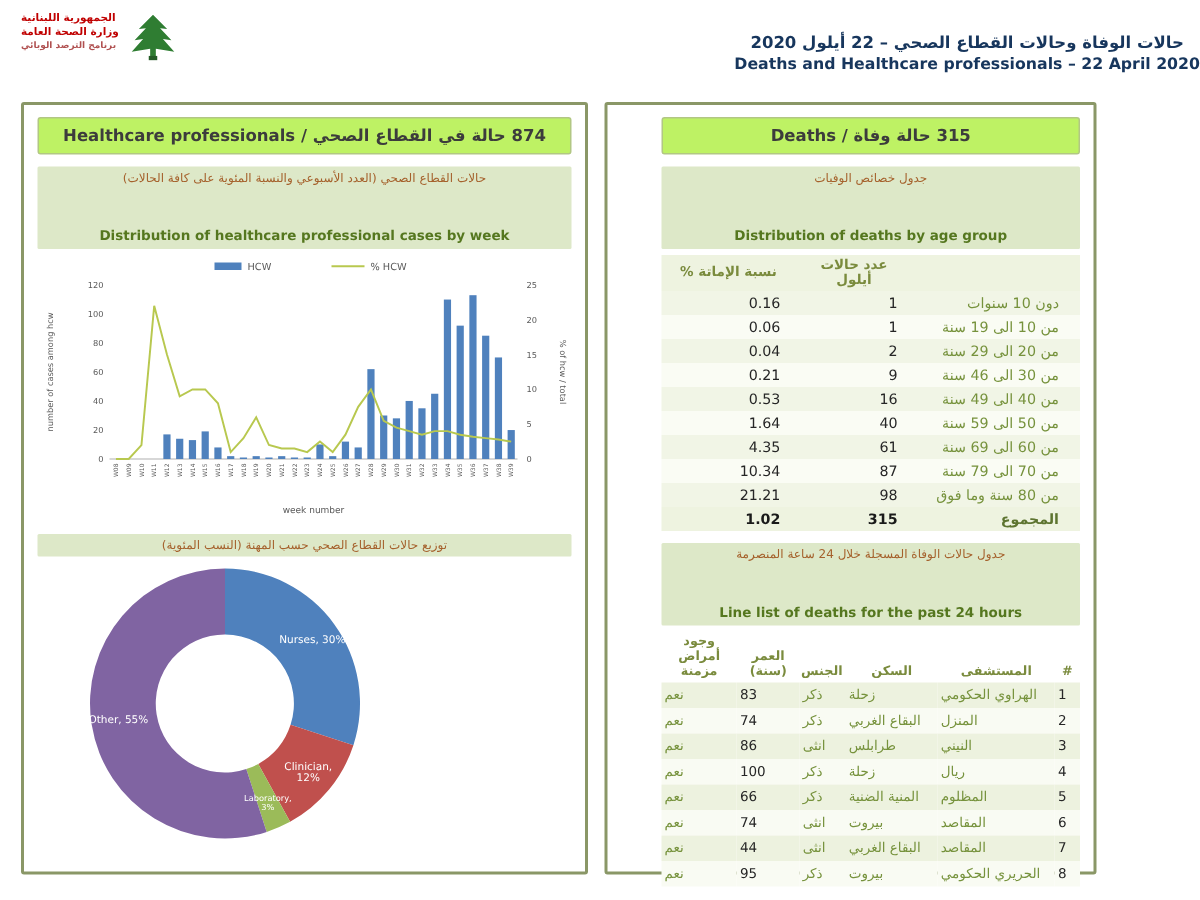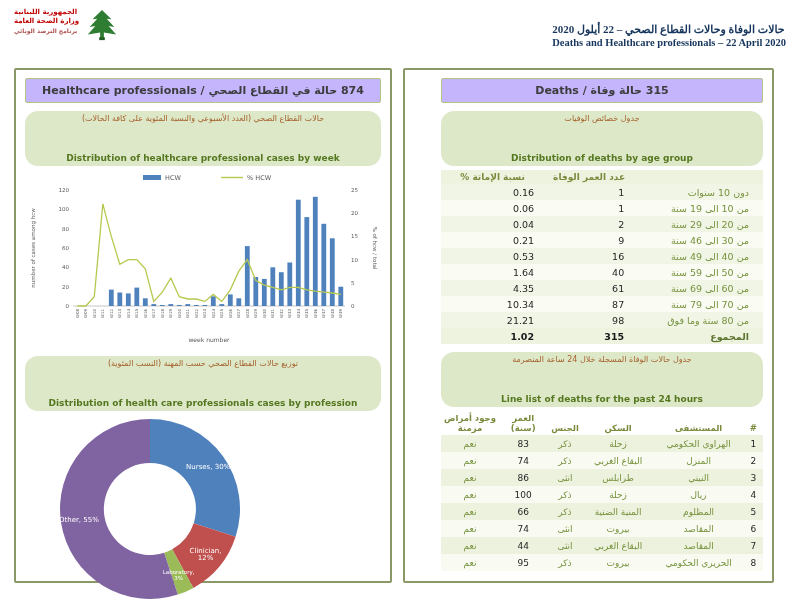--- a/index.html
+++ b/index.html
@@ -4,49 +4,49 @@
 <style>
   html,body{margin:0;padding:0;}
   body{
     width:800px;height:600px;position:relative;background:#ffffff;
     font-family:"DejaVu Sans","Liberation Sans",sans-serif;
     outline:1px solid #cfcfcf;overflow:hidden;
   }
   .logo{position:absolute;left:14px;top:8px;display:flex;align-items:flex-start;gap:6px;}
   .logo-text{text-align:left;color:#c00000;font-weight:bold;font-size:7px;line-height:9px;}
   .logo-text .l3{font-size:6px;color:#b05050;}
-  .title-block{position:absolute;right:14px;top:22px;text-align:left;color:#17365d;font-weight:bold;font-family:Liberation Serif, serif;}
+  .title-block{position:absolute;right:0;top:22px;text-align:center;color:#17365d;font-weight:bold;}
   .title-ar{font-size:11px;line-height:14px;}
   .title-en{font-size:10.5px;line-height:14px;}
   .panel{position:absolute;top:68px;background:#fff;border:2px solid #8a9767;border-radius:2px;padding:8px 9px;box-sizing:border-box;}
   .panel.left{left:14px;width:378px;height:515px;}
-  .panel.right{left:403px;width:371px;height:515px;padding-left:36px;}
+  .panel.right{left:403px;width:328px;height:515px;padding-left:36px;}
   .hbar{
-    background:#c4b5fd;border:1px solid #b2c784;border-radius:2px;
+    background:#bef264;border:1px solid #b2c784;border-radius:2px;
     text-align:center;font-size:11px;font-weight:bold;color:#3c3c3c;
     padding:5px 4px;margin-bottom:8px;
   }
   .sbar{
-    background:#dde8c8;border-radius:13px;text-align:center;
+    background:#dde8c8;border-radius:1px;text-align:center;
     padding:2px 4px;margin-bottom:4px;
   }
   .s-ar{font-size:8px;color:#a5612c;line-height:11px;}
   .s-en{font-size:9px;font-weight:bold;color:#55771f;line-height:12px;margin-top:28px;}
   .chart-wrap{text-align:left;}
   table{border-collapse:collapse;width:100%;table-layout:fixed;}
   table.age{margin-bottom:8px;}
   table.age th{font-size:9px;font-weight:bold;color:#7a8b3d;padding:2px 6px;background:#eef3e0;}
   table.age td{font-size:9.5px;padding:1.5px 10px;color:#262626;text-align:right;line-height:13px;}
   table.age td.agelabel{color:#76923c;text-align:right;padding-right:14px;}
   table.age tr:nth-child(odd) td{background:#f1f5e6;}
   table.age tr:nth-child(even) td{background:#fafcf4;}
   table.age tr.total td{font-weight:bold;background:#eef3e0;color:#1a1a1a;margin-top:19px;}
   table.age tr.total td.agelabel{color:#5d7430;}
   table.ll th{font-size:8.5px;font-weight:bold;color:#7a8b3d;padding:2px 2px;vertical-align:bottom;line-height:10px;}
-  table.ll td{font-size:9px;padding:2.5px 2px;text-align:center;color:#262626;line-height:12px;}
+  table.ll td{font-size:9px;padding:2.5px 2px;text-align:left;color:#262626;line-height:12px;}
   table.ll td.ar{color:#76923c;}
   table.ll tr:nth-child(odd) td{background:#edf2df;}
   table.ll tr:nth-child(even) td{background:#f9fbf3;}
   svg text{font-family:"DejaVu Sans","Liberation Sans",sans-serif;}
 </style>
 </head>
 <body>
 
 <div class="logo">
   <div class="logo-text">
@@ -163,21 +163,20 @@
         <text transform="translate(308.8,139) rotate(-90)" font-size="4" fill="#595959" text-anchor="end">W38</text>
         <text transform="translate(317.3,139) rotate(-90)" font-size="4" fill="#595959" text-anchor="end">W39</text>
         <text transform="translate(10,78) rotate(-90)" font-size="5.5" fill="#595959" text-anchor="middle">number of cases among hcw</text>
         <text transform="translate(348,78) rotate(90)" font-size="5.5" fill="#595959" text-anchor="middle">% of hcw / total</text>
         <text x="184" y="172" font-size="6" fill="#595959" text-anchor="middle">week number</text>
       </svg>
   </div>
 
   <div class="sbar">
     <div class="s-ar" dir="rtl">توزيع حالات القطاع الصحي حسب المهنة (النسب المئوية)</div>
-    <div class="s-en">Distribution of health care professionals cases by profession</div>
   </div>
 
   <div class="chart-wrap">
     <svg id="donut-chart" width="250" height="188" viewBox="0 0 250 188">
         <path d="M125.0,4.0 A90,90 0 0 1 210.6,121.8 L168.7,108.2 A46,46 0 0 0 125.0,48.0 Z" fill="#4f81bd"></path>
         <path d="M210.6,121.8 A90,90 0 0 1 168.4,172.9 L147.2,134.3 A46,46 0 0 0 168.7,108.2 Z" fill="#c0504d"></path>
         <path d="M168.4,172.9 A90,90 0 0 1 152.8,179.6 L139.2,137.7 A46,46 0 0 0 147.2,134.3 Z" fill="#9bbb59"></path>
         <path d="M152.8,179.6 A90,90 0 1 1 125.0,4.0 L125.0,48.0 A46,46 0 1 0 139.2,137.7 Z" fill="#8064a2"></path>
         <text x="183.2" y="53.7" font-size="7" fill="#ffffff" text-anchor="middle">Nurses, 30%</text>
         <text x="180.5" y="138.4" font-size="7" fill="#ffffff" text-anchor="middle">Clinician,</text>
@@ -199,21 +198,21 @@
 
   <table class="age" dir="rtl">
     <colgroup>
         <col style="width:40%">
         <col style="width:28%">
         <col style="width:32%">
       </colgroup>
     <thead>
       <tr>
         <th></th>
-        <th>عدد العمر الوفاة</th>
+        <th>عدد حالات أيلول</th>
         <th>نسبة الإماتة %</th>
       </tr>
     </thead>
     <tbody>
         <tr>
           <td class="agelabel">دون 10 سنوات</td>
           <td>1</td>
           <td>0.16</td>
         </tr>
         <tr>

